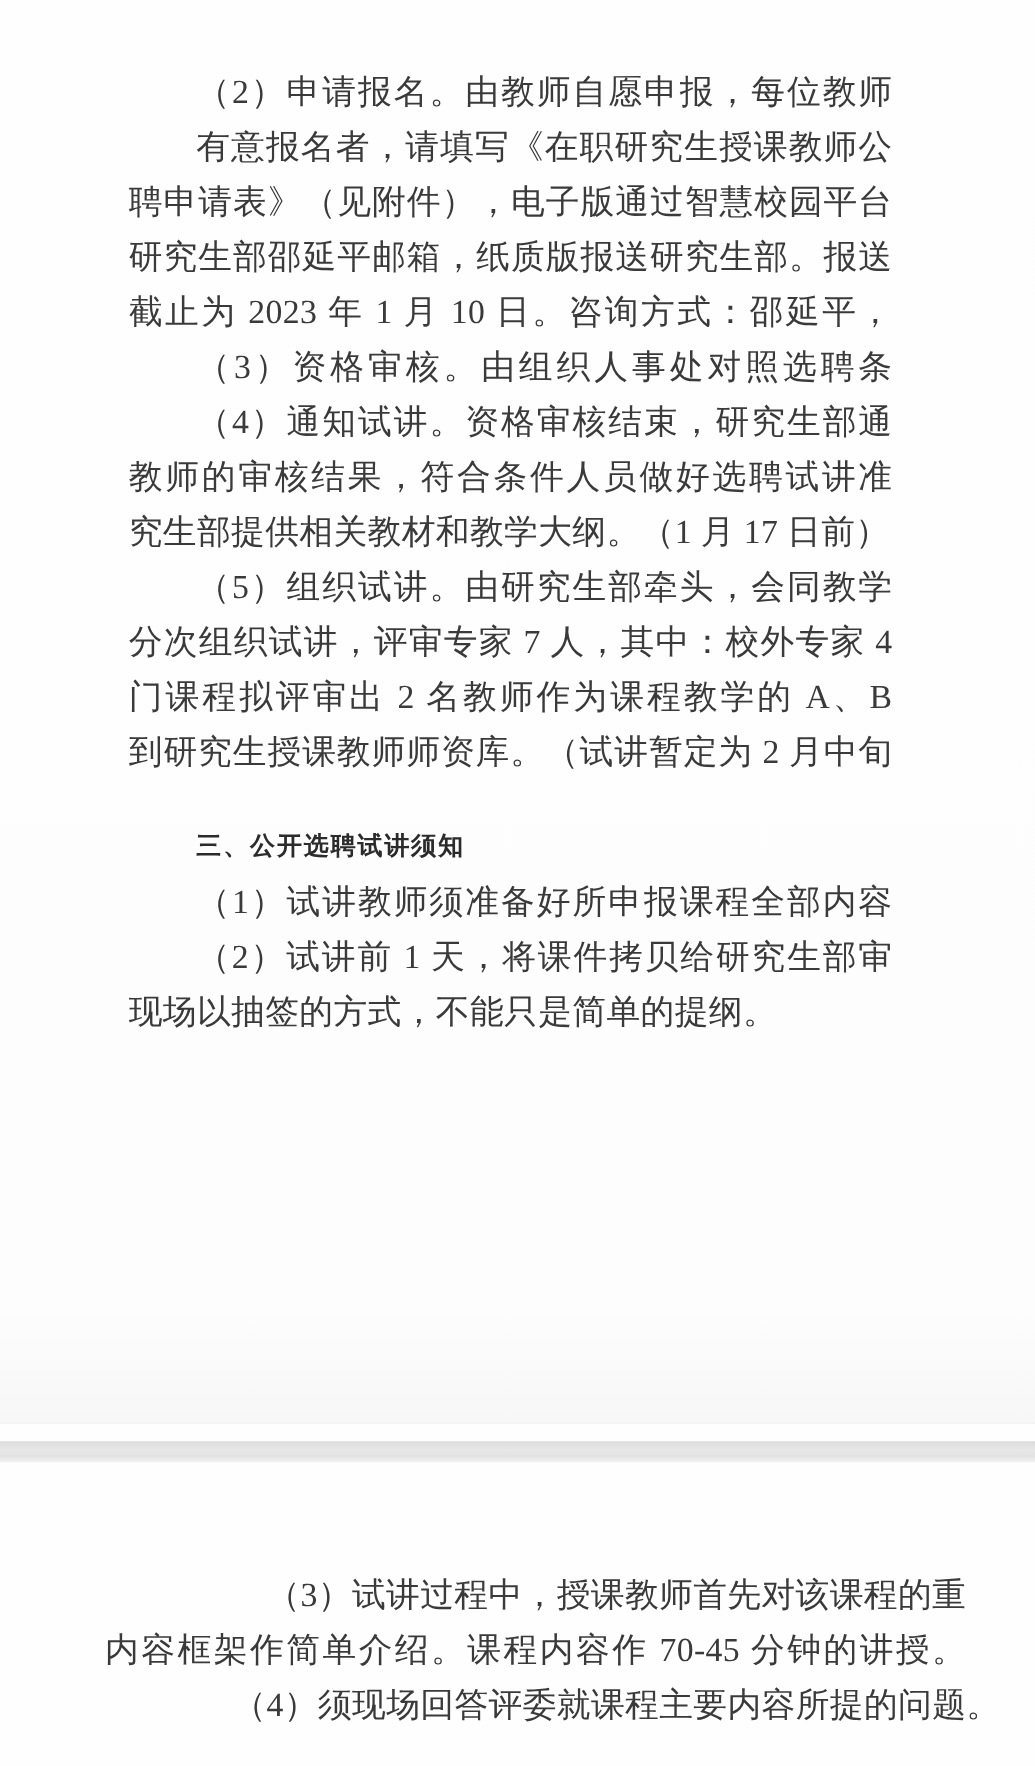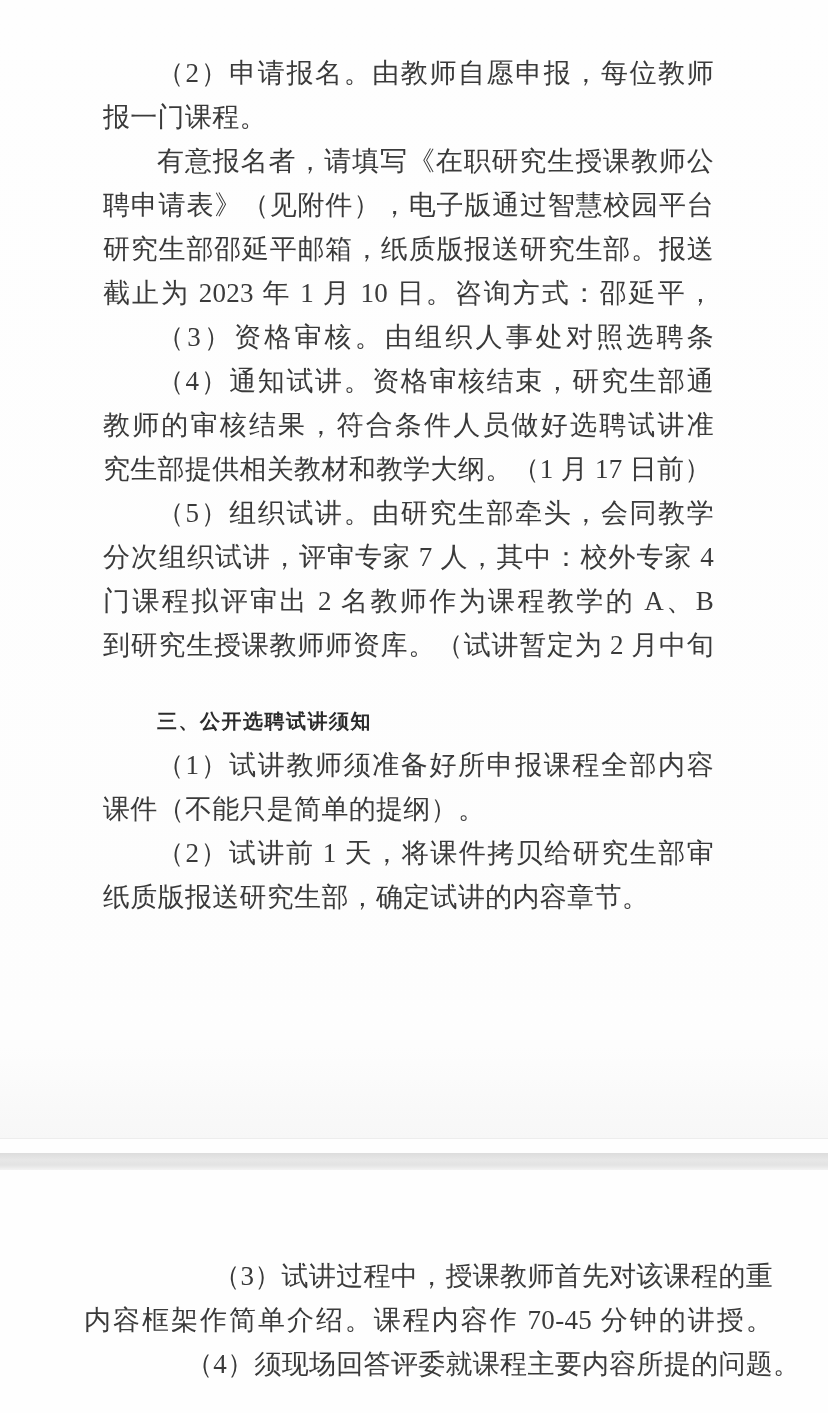--- a/index.html
+++ b/index.html
@@ -58,38 +58,36 @@
     color: #2b2b2b;
     letter-spacing: 1.5px;
   }
 </style>
 </head>
 <body>
 
 <div class="photo">
   <div class="page page-1">
       <div class="line indent full">（2）申请报名。由教师自愿申报，每位教师只能申</div>
-      <div class="line">报一门课程。</div>
       <div class="line indent full">有意报名者，请填写《在职研究生授课教师公开选</div>
       <div class="line full">聘申请表》（见附件），电子版通过智慧校园平台发到</div>
       <div class="line full">研究生部邵延平邮箱，纸质版报送研究生部。报送时间</div>
       <div class="line full">截止为 2023 年 1 月 10 日。咨询方式：邵延平，63627577。</div>
       <div class="line indent full">（3）资格审核。由组织人事处对照选聘条件，组织</div>
       <div class="line indent full">（4）通知试讲。资格审核结束，研究生部通知参选</div>
       <div class="line full">教师的审核结果，符合条件人员做好选聘试讲准备。研</div>
       <div class="line">究生部提供相关教材和教学大纲。（1 月 17 日前）</div>
       <div class="line indent full">（5）组织试讲。由研究生部牵头，会同教学指导组</div>
       <div class="line full">分次组织试讲，评审专家 7 人，其中：校外专家 4 人。每</div>
       <div class="line full">门课程拟评审出 2 名教师作为课程教学的 A、B 角，纳入</div>
       <div class="line full">到研究生授课教师师资库。（试讲暂定为 2 月中旬进行）</div>
       <div class="line indent heading">三、公开选聘试讲须知</div>
       <div class="line indent full">（1）试讲教师须准备好所申报课程全部内容的 PPT</div>
-      <div class="line">课件（不能只是简单的提纲）。</div>
       <div class="line indent full">（2）试讲前 1 天，将课件拷贝给研究生部审核。并</div>
-      <div class="line">纸质版报送研究生部，确定试讲的内容章节。</div>
+      <div class="line">现场以抽签的方式，不能只是简单的提纲。</div>
     </div>
   <div class="page-gap"></div>
   <div class="page-separator"></div>
   <div class="page page-2">
       <div class="line indent full">（3）试讲过程中，授课教师首先对该课程的重难点、</div>
       <div class="line full">内容框架作简单介绍。课程内容作 70-45 分钟的讲授。</div>
       <div class="line indent">（4）须现场回答评委就课程主要内容所提的问题。</div>
     </div>
 </div>
 

